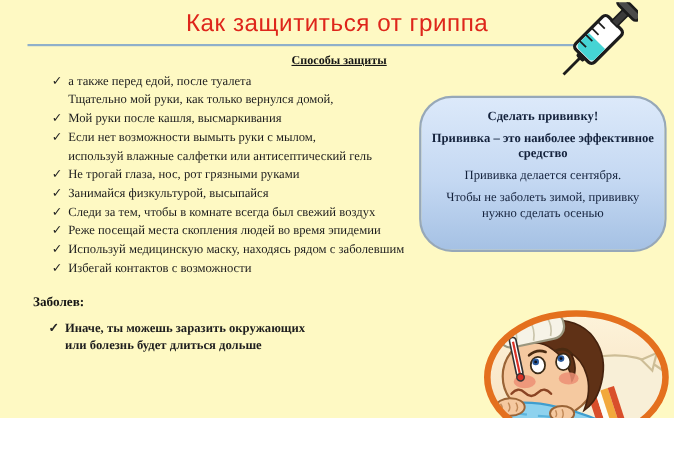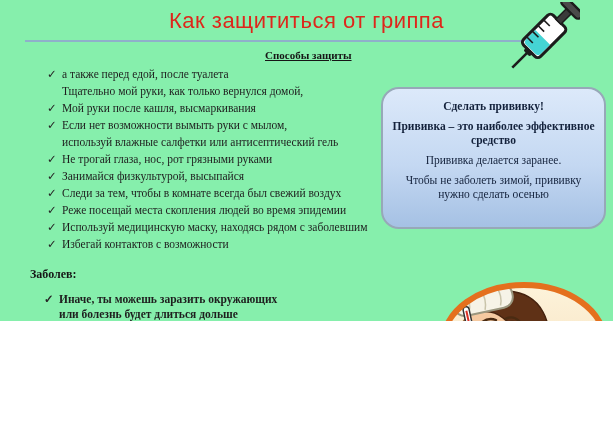--- a/index.html
+++ b/index.html
@@ -1,19 +1,19 @@
 <!DOCTYPE html>
 <html><head>
 <meta charset="utf-8">
 <style>
   html,body{margin:0;padding:0;}
   .slide{
     position:relative;
-    width:613px;height:321px;
-    background:#86efac;
+    width:613px;height:380px;
+    background:#fef9c3;
     overflow:hidden;
     font-family:"Liberation Serif", serif;
     color:#1e1e1e;
   }
   .title{
     position:absolute;left:0;top:8px;width:100%;
     text-align:center;
     font-family:"Liberation Sans", sans-serif;
     font-size:22px;font-weight:400;
     color:#de261b;
@@ -39,21 +39,21 @@
     font-size:12px;font-weight:bold;color:#161616;
   }
   .sick-item{
     position:absolute;left:44px;top:292px;width:330px;
     display:flex;font-size:11.5px;font-weight:bold;line-height:15px;
   }
   .vaccine-box{
     position:absolute;left:381px;top:87px;width:225px;height:142px;
     box-sizing:border-box;
     border:2px solid #97a8b8;
-    border-radius:18px;
+    border-radius:30px;
     background:linear-gradient(180deg,#dce9fa 0%,#c4d8f2 55%,#a5c1e4 100%);
     padding:10px 9px 8px 9px;
     text-align:center;
     font-size:11.5px;line-height:1.22;color:#14223c;
   }
   .vaccine-box p{margin:0 0 6px 0;}
   .vaccine-box p.b{font-weight:bold;}
   .syringe{position:absolute;left:500px;top:2px;width:80px;height:88px;}
   .boy{position:absolute;left:437px;top:280px;width:174px;height:130px;}
 </style>
@@ -147,21 +147,21 @@
     <span class="chk">✓</span>
     <div class="chk-text">
       <div>Иначе, ты можешь заразить окружающих</div>
       <div>или болезнь будет длиться дольше</div>
     </div>
   </div>
 
   <div class="vaccine-box">
     <p class="b">Сделать прививку!</p>
     <p class="b">Прививка – это наиболее эффективное средство</p>
-    <p>Прививка делается заранее.</p>
+    <p>Прививка делается сентября.</p>
     <p>Чтобы не заболеть зимой, прививку нужно сделать осенью</p>
   </div>
 
   <svg class="boy" viewBox="0 0 174 130">
     <defs>
       <linearGradient id="cream" x1="0" y1="0" x2="0" y2="1">
         <stop offset="0" stop-color="#fdf3da"></stop>
         <stop offset="1" stop-color="#f6debc"></stop>
       </linearGradient>
       <clipPath id="ringClip">

